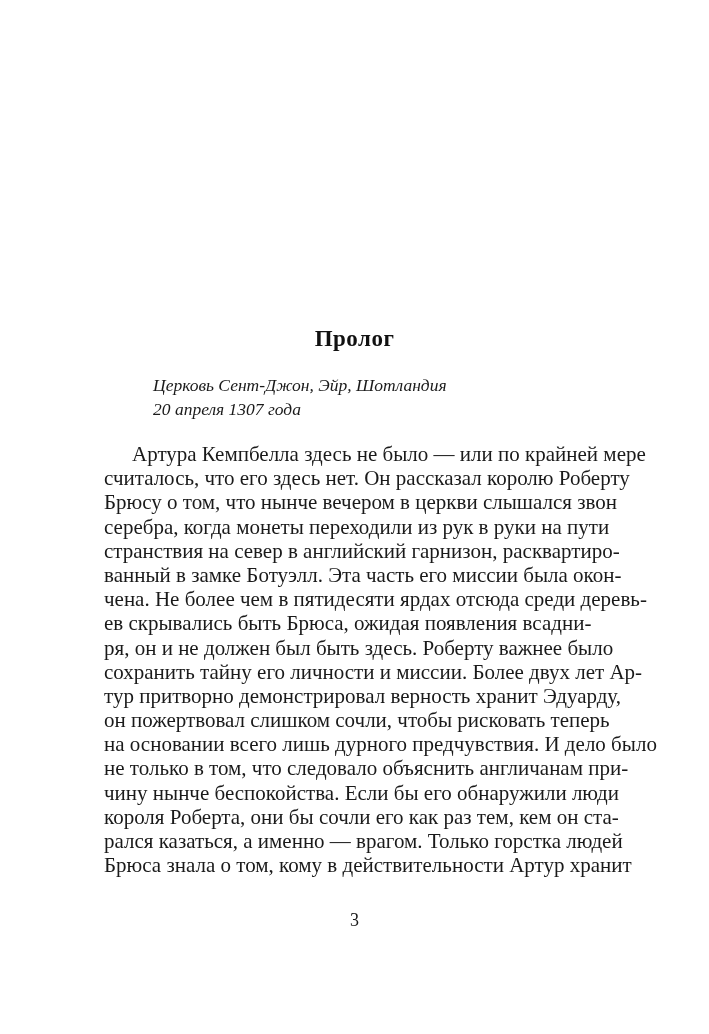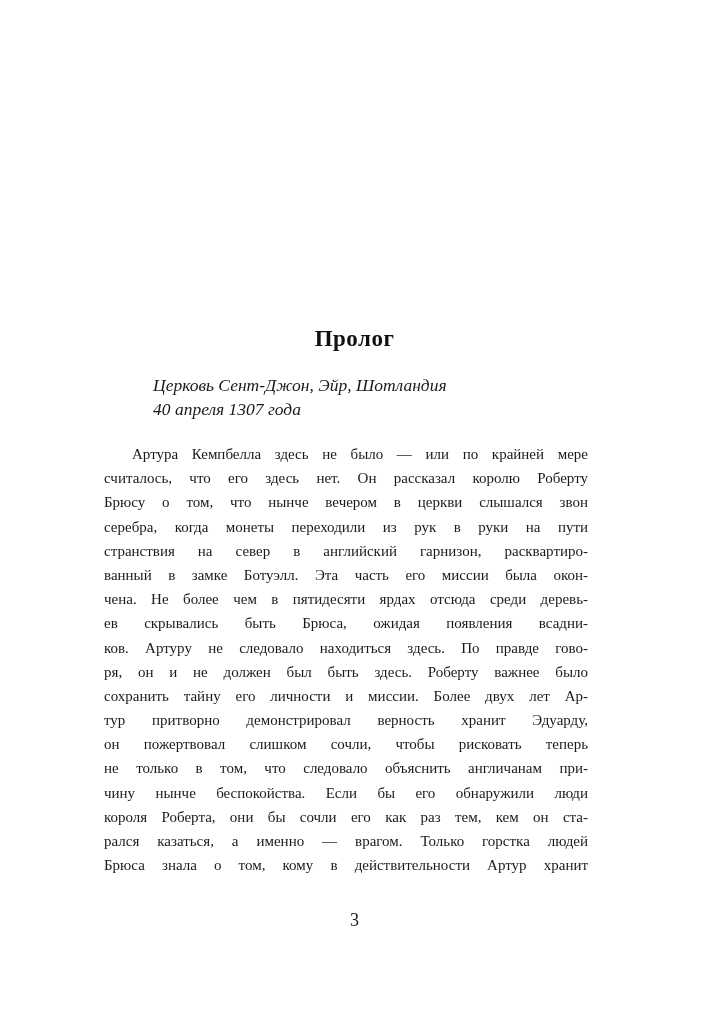--- a/index.html
+++ b/index.html
@@ -4,51 +4,51 @@
 <style>
   html, body { margin: 0; padding: 0; background: #ffffff; }
   body { width: 709px; height: 1034px; position: relative; overflow: hidden; }
   .page { position: absolute; left: 0; top: 0; width: 709px; height: 845px; background: #fff; color: #1a1a1a; }
   .title { position: absolute; top: 326px; left: 0; width: 709px; text-align: center;
     font-family: "Liberation Serif", serif; font-weight: bold; font-size: 23px; letter-spacing: 0.5px; color: #111; }
   .epigraph { position: absolute; left: 137px; top: 373px; font-family: "Liberation Serif", serif;
     font-style: italic; font-size: 17.5px; line-height: 24px; color: #1a1a1a; margin-left: 16px; }
   .epigraph div { white-space: nowrap; }
   .body { position: absolute; left: 104px; top: 442px; width: 484px; font-family: "Liberation Serif", serif;
-    font-size: 15px; line-height: 24.2px; color: #1a1a1a; }
+    font-size: 21px; line-height: 24.2px; color: #1a1a1a; }
   .line { white-space: nowrap; text-align: justify; text-align-last: justify; height: 24.2px; }
   .line.indent { padding-left: 28px; }
   .pagenum { position: absolute; top: 910px; left: 0; width: 709px; text-align: center;
     font-family: "Liberation Serif", serif; font-size: 18px; color: #1a1a1a; }
 </style>
 </head>
 <body>
 
 <div class="page">
   <div class="title">Пролог</div>
 
   <div class="epigraph">
     <div>Церковь Сент-Джон, Эйр, Шотландия</div>
-    <div>40 апреля 1307 года</div>
+    <div>20 апреля 1307 года</div>
   </div>
 
   <div class="body">
     <div class="line indent">Артура Кемпбелла здесь не было — или по крайней мере</div>
     <div class="line">считалось, что его здесь нет. Он рассказал королю Роберту</div>
     <div class="line">Брюсу о том, что нынче вечером в церкви слышался звон</div>
     <div class="line">серебра, когда монеты переходили из рук в руки на пути</div>
     <div class="line">странствия на север в английский гарнизон, расквартиро-</div>
     <div class="line">ванный в замке Ботуэлл. Эта часть его миссии была окон-</div>
     <div class="line">чена. Не более чем в пятидесяти ярдах отсюда среди деревь-</div>
     <div class="line">ев скрывались быть Брюса, ожидая появления всадни-</div>
-    <div class="line">ков. Артуру не следовало находиться здесь. По правде гово-</div>
     <div class="line">ря, он и не должен был быть здесь. Роберту важнее было</div>
     <div class="line">сохранить тайну его личности и миссии. Более двух лет Ар-</div>
     <div class="line">тур притворно демонстрировал верность хранит Эдуарду,</div>
     <div class="line">он пожертвовал слишком сочли, чтобы рисковать теперь</div>
+    <div class="line">на основании всего лишь дурного предчувствия. И дело было</div>
     <div class="line">не только в том, что следовало объяснить англичанам при-</div>
     <div class="line">чину нынче беспокойства. Если бы его обнаружили люди</div>
     <div class="line">короля Роберта, они бы сочли его как раз тем, кем он ста-</div>
     <div class="line">рался казаться, а именно — врагом. Только горстка людей</div>
     <div class="line">Брюса знала о том, кому в действительности Артур хранит</div>
   </div>
 
   <div class="pagenum">3</div>
 </div>
 

